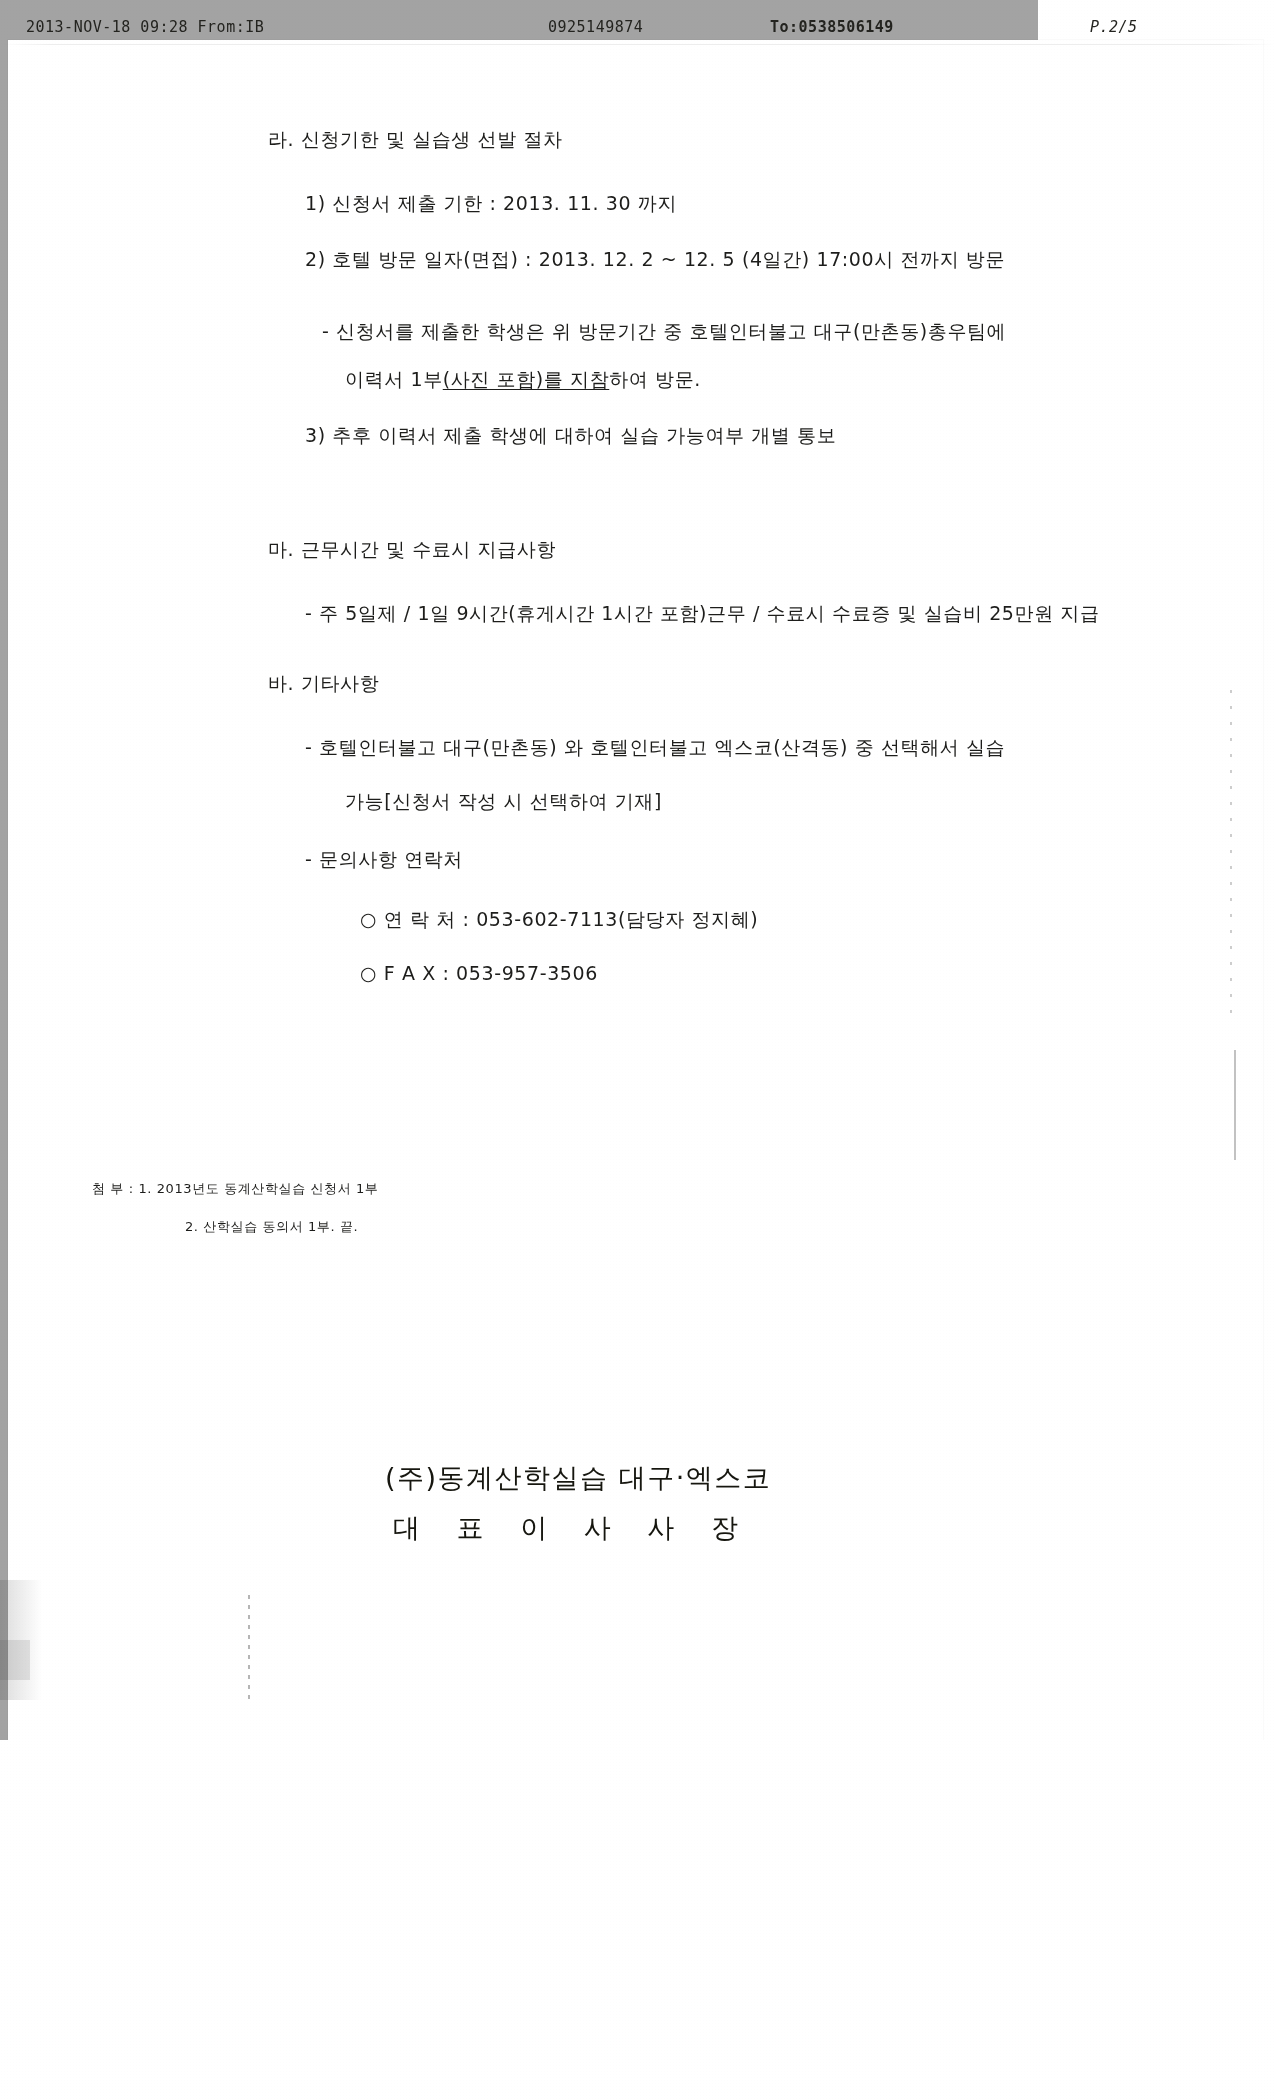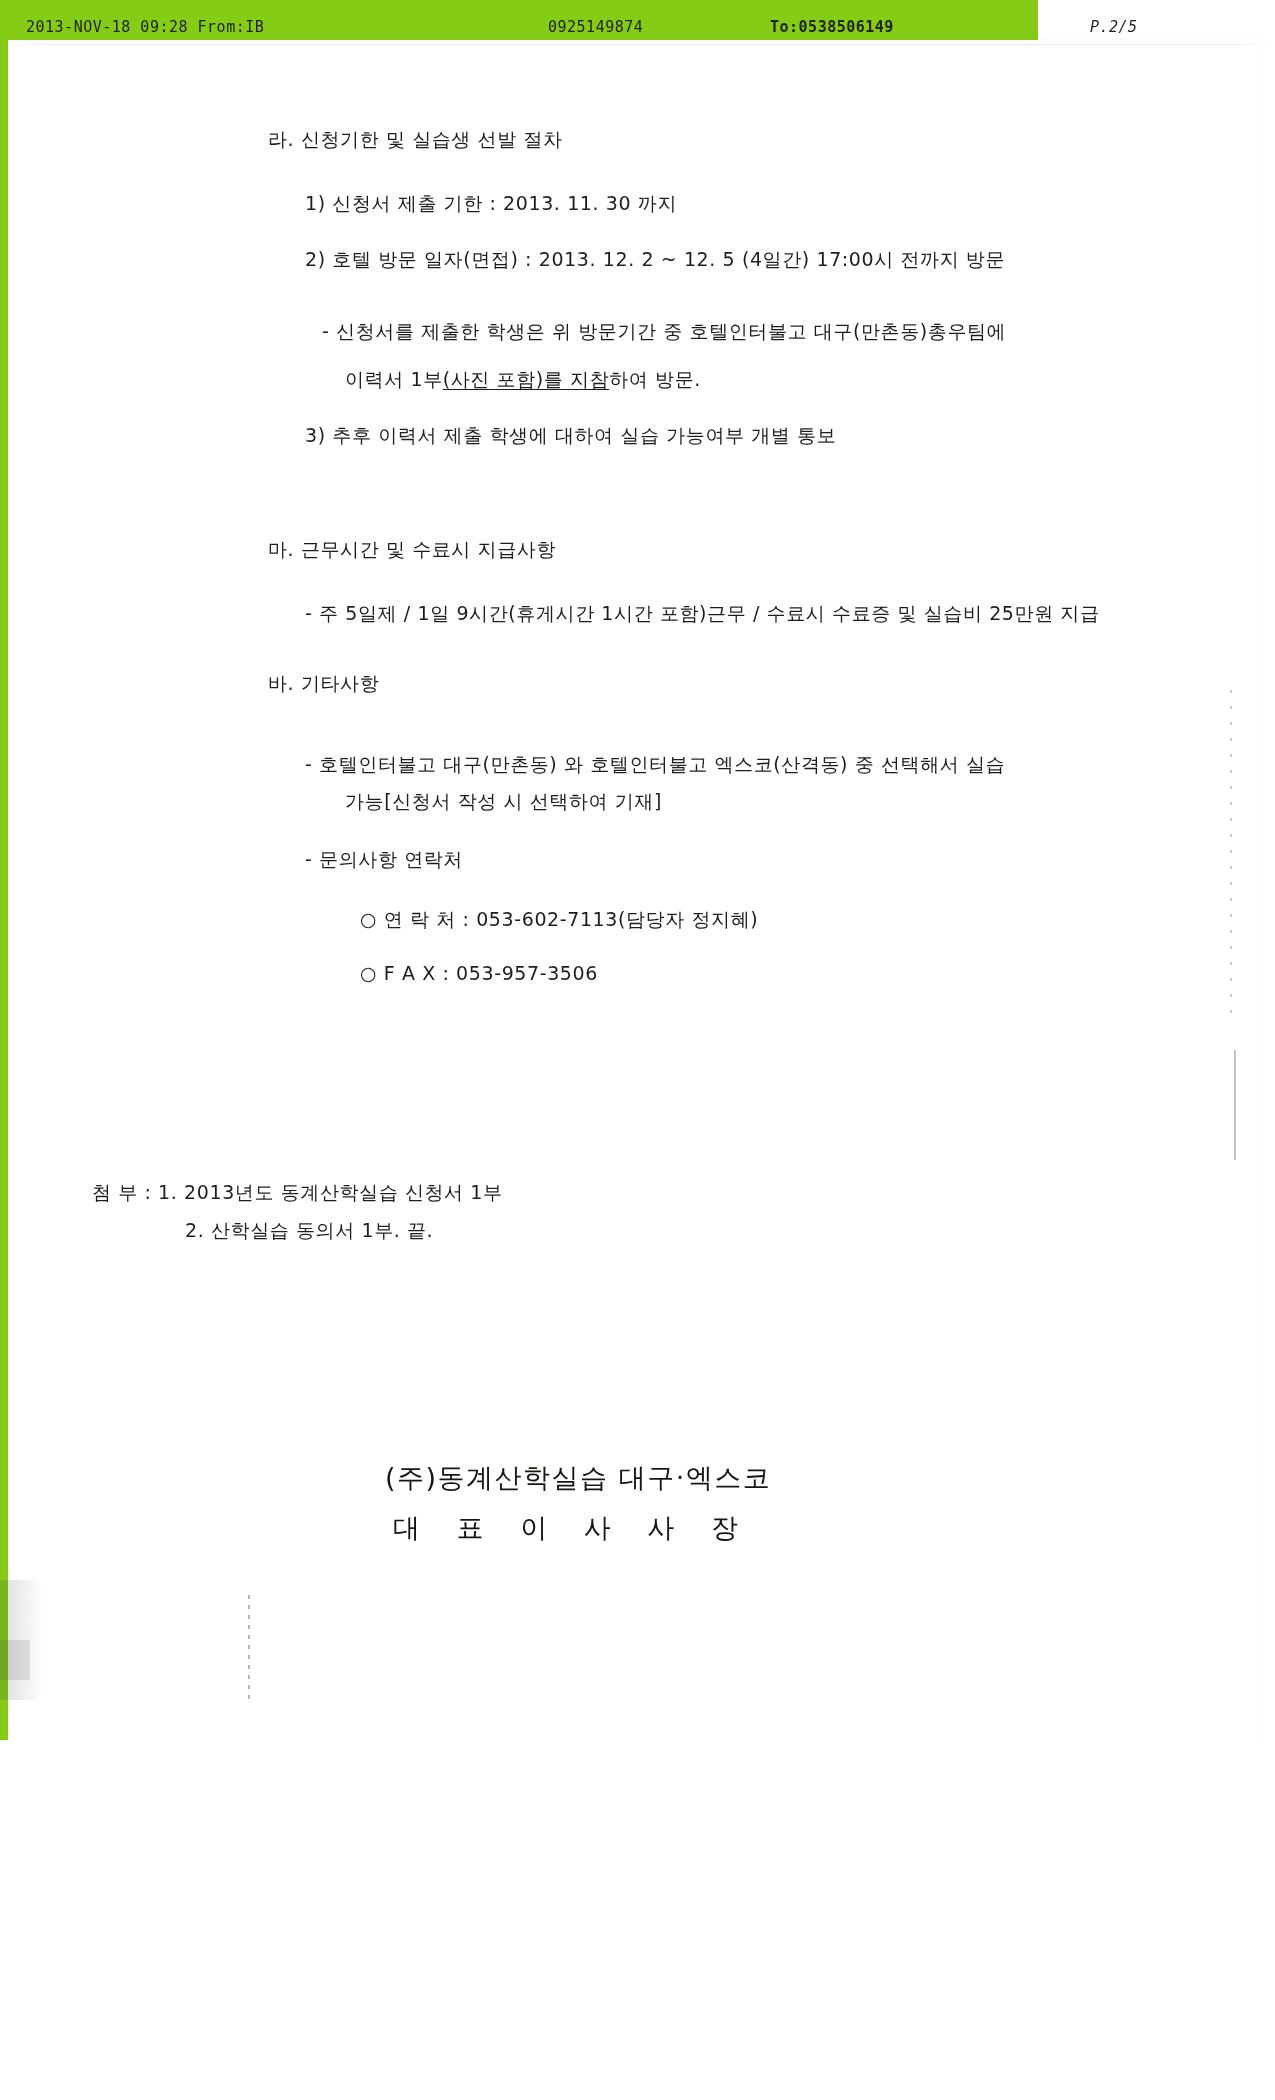--- a/index.html
+++ b/index.html
@@ -15,21 +15,21 @@
     color: #1a1a1a;
     overflow: hidden;
   }
 
   
   .scan-sheet {
     position: absolute;
     left: 0; top: 0;
     width: 1038px;
     height: 2100px;
-    background: #84cc16;
+    background: #a3a3a3;
   }
   .paper {
     position: absolute;
     left: 8px;
     top: 40px;
     width: 1255px;
     height: 1700px;
     background: #ffffff;
     box-shadow: 0 0 0 1px rgba(0,0,0,0.02);
   }
@@ -86,21 +86,21 @@
   .lv3 { left: 305px; }
 
   .u-under {
     text-decoration: underline;
     text-underline-offset: 3px;
   }
 
   
   .attach {
     position: absolute;
-    font-size: 19px;
+    font-size: 13px;
     letter-spacing: 0.6px;
     white-space: nowrap;
     color: #1d1d1b;
   }
 
   
   .sig {
     position: absolute;
     white-space: nowrap;
     color: #16160f;
@@ -185,21 +185,21 @@
     <div class="line lv3" style="top:312px; left:322px;margin-top:8px;">- 신청서를 제출한 학생은 위 방문기간 중 호텔인터불고 대구(만촌동)총우팀에</div>
     <div class="line" style="top:368px; left:345px;">
       <span>이력서 1부</span><span class="u-under">(사진 포함)를 지참</span><span>하여 방문.</span>
     </div>
     <div class="line lv2" style="top:424px;">3) 추후 이력서 제출 학생에 대하여 실습 가능여부 개별 통보</div>
 
     <div class="line lv1" style="top:538px;">마. 근무시간 및 수료시 지급사항</div>
     <div class="line" style="top:602px; left:305px;">- 주 5일제 / 1일 9시간(휴게시간 1시간 포함)근무 / 수료시 수료증 및 실습비 25만원 지급</div>
 
     <div class="line lv1" style="top:672px;">바. 기타사항</div>
-    <div class="line" style="top:736px; left:305px;margin-top:17px;">- 호텔인터불고 대구(만촌동) 와 호텔인터불고 엑스코(산격동) 중 선택해서 실습</div>
+    <div class="line" style="top:736px; left:305px;">- 호텔인터불고 대구(만촌동) 와 호텔인터불고 엑스코(산격동) 중 선택해서 실습</div>
     <div class="line" style="top:790px; left:345px;">가능[신청서 작성 시 선택하여 기재]</div>
     <div class="line" style="top:848px; left:305px;">- 문의사항 연락처</div>
     <div class="line" style="top:908px; left:360px;">○ 연 락 처 : 053-602-7113(담당자 정지혜)</div>
     <div class="line" style="top:962px; left:360px;">○ F A X : 053-957-3506</div>
 
     <div class="attach" style="top:1180px; left:92px;">첨  부 : 1. 2013년도 동계산학실습 신청서 1부</div>
     <div class="attach" style="top:1218px; left:185px;">2. 산학실습 동의서 1부. 끝.</div>
 
     <div class="sig sig-company">(주)동계산학실습 대구·엑스코</div>
     <div class="sig sig-title">대    표    이    사    사    장</div>

